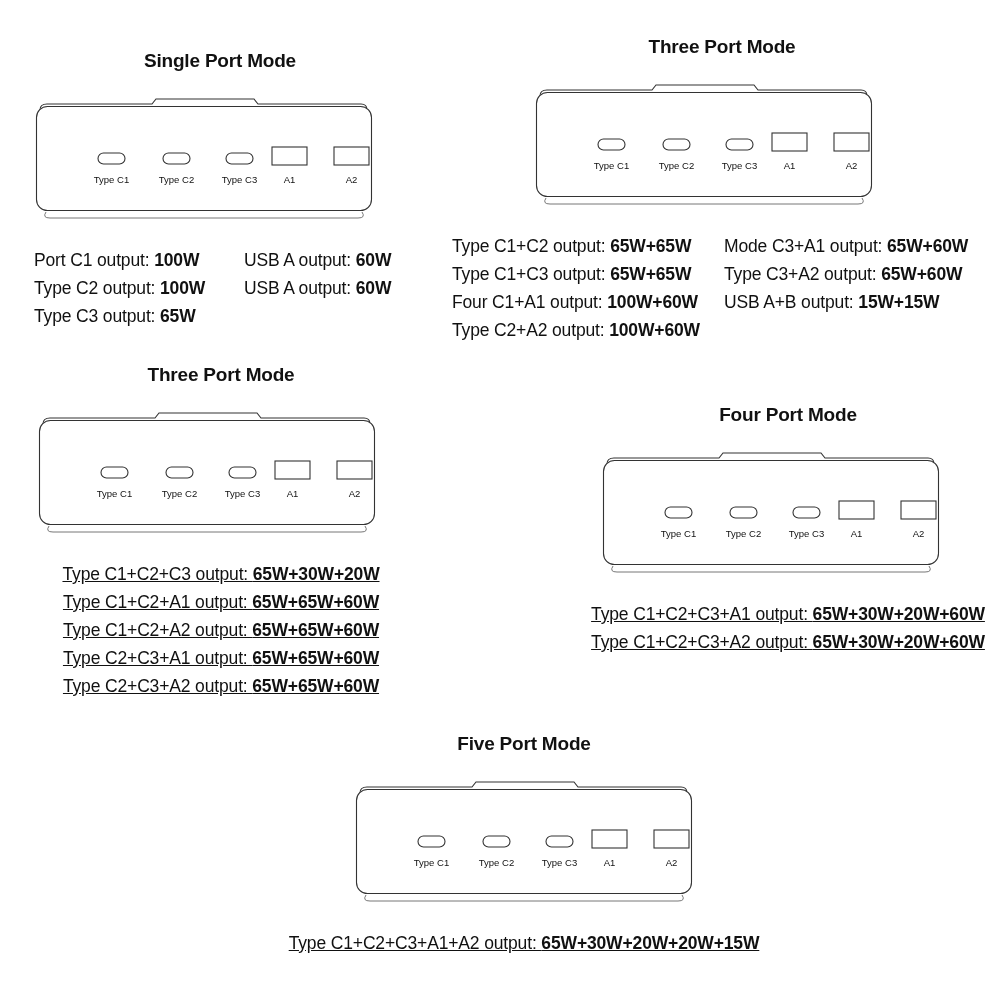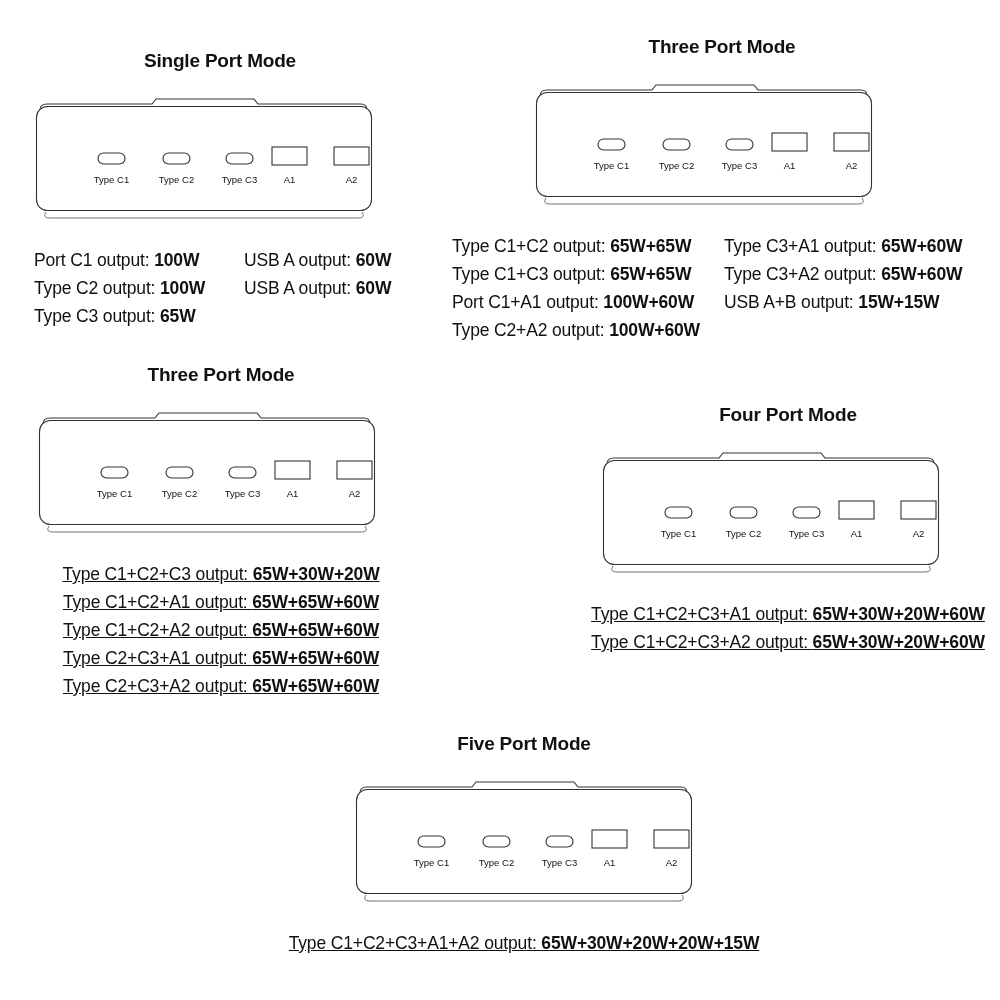--- a/index.html
+++ b/index.html
@@ -129,25 +129,25 @@
       <text x="142.5" y="87" text-anchor="middle" font-family="Liberation Sans, sans-serif" font-size="9.5" fill="#111111">Type C2</text>
       <text x="205.5" y="87" text-anchor="middle" font-family="Liberation Sans, sans-serif" font-size="9.5" fill="#111111">Type C3</text>
       <text x="255.5" y="87" text-anchor="middle" font-family="Liberation Sans, sans-serif" font-size="9.5" fill="#111111">A1</text>
       <text x="317.5" y="87" text-anchor="middle" font-family="Liberation Sans, sans-serif" font-size="9.5" fill="#111111">A2</text>
     </svg>
   </div>
   <div class="spec-cols body-gap">
     <div class="spec-col" style="width:272px">
       <div class="spec-line align-left"><span class="lbl">Type C1+C2 output: </span><span class="val">65W+65W</span></div>
       <div class="spec-line align-left"><span class="lbl">Type C1+C3 output: </span><span class="val">65W+65W</span></div>
-      <div class="spec-line align-left"><span class="lbl">Port C1+A1 output: </span><span class="val">100W+60W</span></div>
+      <div class="spec-line align-left"><span class="lbl">Four C1+A1 output: </span><span class="val">100W+60W</span></div>
       <div class="spec-line align-left"><span class="lbl">Type C2+A2 output: </span><span class="val">100W+60W</span></div>
     </div>
     <div class="spec-col">
-      <div class="spec-line align-left"><span class="lbl">Type C3+A1 output: </span><span class="val">65W+60W</span></div>
+      <div class="spec-line align-left"><span class="lbl">Mode C3+A1 output: </span><span class="val">65W+60W</span></div>
       <div class="spec-line align-left"><span class="lbl">Type C3+A2 output: </span><span class="val">65W+60W</span></div>
       <div class="spec-line align-left"><span class="lbl">USB A+B output: </span><span class="val">15W+15W</span></div>
     </div>
   </div>
 </div>
 
 <div class="panel" id="panel-three">
   <div class="mode-title title-gap-1">Three Port Mode</div>
   <div class="device-wrap" style="padding-left:11px">
     <svg class="device-svg" width="340" height="128" viewBox="0 0 340 128">

